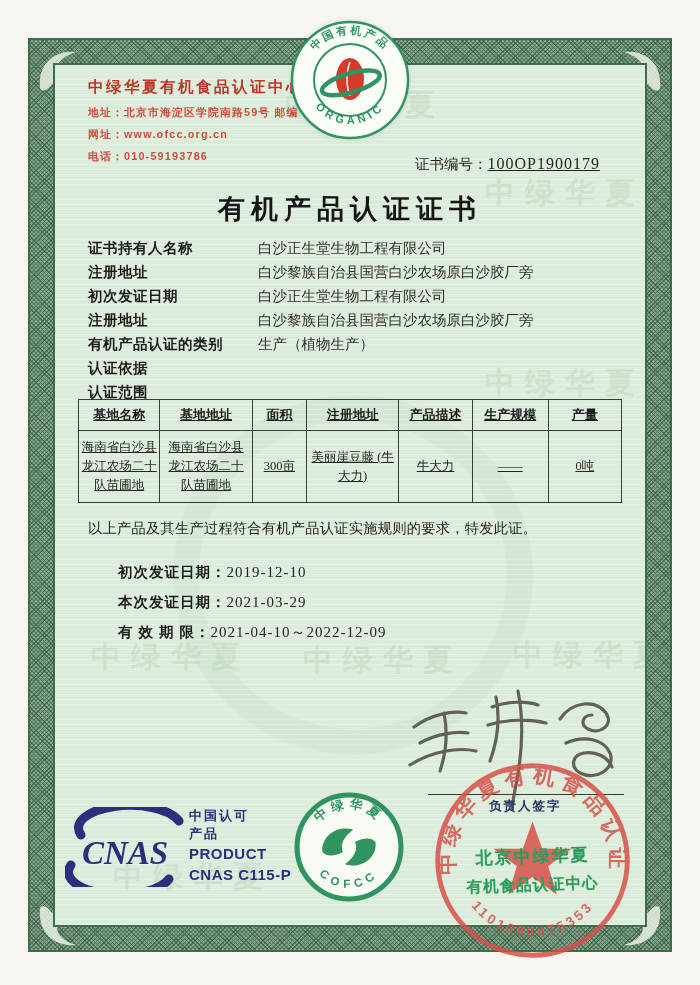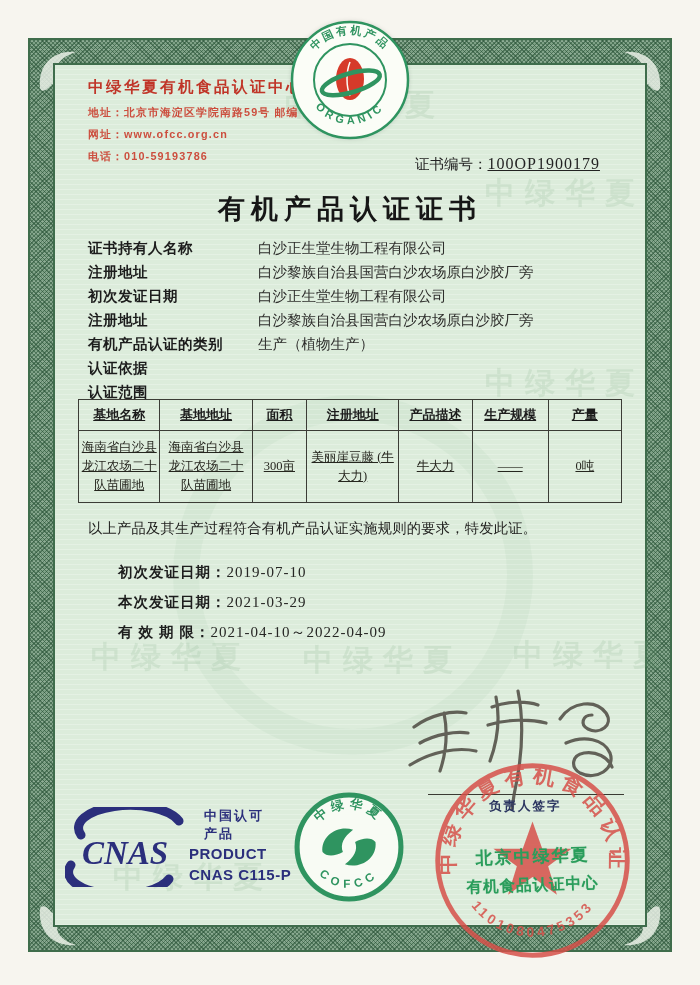--- a/index.html
+++ b/index.html
@@ -73,21 +73,21 @@
 
   
   .sig-svg{ position:absolute; left:345px; top:612px; width:240px; height:138px; z-index:2; }
   .sig-line{ position:absolute; left:373px; top:729px; width:196px; border-top:1.5px solid #3a3a33; z-index:1; }
   .sig-label{ position:absolute; left:434px; top:733px; font-size:12.5px; font-weight:bold;
     color:#2b3560; letter-spacing:2px; z-index:2; }
 
   
   .cnas-svg{ position:absolute; left:10px; top:742px; width:120px; height:80px; }
   .cnas-text{ position:absolute; left:134px; top:742px; color:#2b2f7c; }
-  .cnas-cn{ font-size:13px; font-weight:bold; letter-spacing:2px; line-height:18px;margin-left:15px; }
+  .cnas-cn{ font-size:13px; font-weight:bold; letter-spacing:2px; line-height:18px; }
   .cnas-en{ font-size:15px; font-weight:bold; letter-spacing:.5px; line-height:21px; }
   .cofcc-svg{ position:absolute; left:238px; top:726px; width:112px; height:112px; }
 
   
   .stamp-wrap{ position:absolute; left:425px; top:753px; width:215px; height:215px; z-index:4; }
   .stamp-svg{ width:215px; height:215px; opacity:.85; mix-blend-mode:multiply; }
   .stamp-green{ position:absolute; left:0; width:215px; text-align:center; color:#2a9d5b;
     font-weight:bold; transform:rotate(-2deg); text-shadow:0 0 1px rgba(42,157,91,.4); }
   .sg1{ top:92px; font-size:17px; letter-spacing:2px; }
   .sg2{ top:122px; font-size:15.5px; letter-spacing:1px; }
@@ -198,29 +198,29 @@
           <td>0吨</td>
         </tr>
       </tbody>
     </table>
 
     <p class="statement">以上产品及其生产过程符合有机产品认证实施规则的要求，特发此证。</p>
 
     <div class="dates">
       <div class="date-row">
         <span class="d-label">初次发证日期：</span>
-        <span class="d-value">2019-07-10</span>
+        <span class="d-value">2019-12-10</span>
       </div>
       <div class="date-row">
         <span class="d-label">本次发证日期：</span>
         <span class="d-value">2021-03-29</span>
       </div>
       <div class="date-row">
         <span class="d-label">有 效 期 限：</span>
-        <span class="d-value">2021-04-10～2022-04-09</span>
+        <span class="d-value">2021-04-10～2022-12-09</span>
       </div>
     </div>
 
     <svg class="sig-svg" viewBox="0 0 240 138" aria-label="王华飞">
       <g fill="none" stroke="#55534a" stroke-width="3.2" stroke-linecap="round" stroke-linejoin="round" opacity="0.9">
         <path d="M14,50 C30,38 52,33 66,36 M20,66 C36,57 56,54 68,56 M10,88 C32,74 58,70 76,74 M44,36 C48,56 46,76 40,94"></path>
         <path d="M92,30 C108,24 126,24 138,28 M88,48 C108,42 130,42 146,46 M96,20 C100,40 98,62 90,84 M118,14 C124,44 122,82 114,118 L112,132"></path>
         <path d="M160,42 C172,24 196,22 206,36 C214,48 200,58 188,52 C180,48 182,38 192,38"></path>
         <path d="M166,66 C184,58 204,62 210,76 C216,92 196,104 180,96 C170,90 172,78 184,76 C196,74 208,80 212,90"></path>
       </g>

